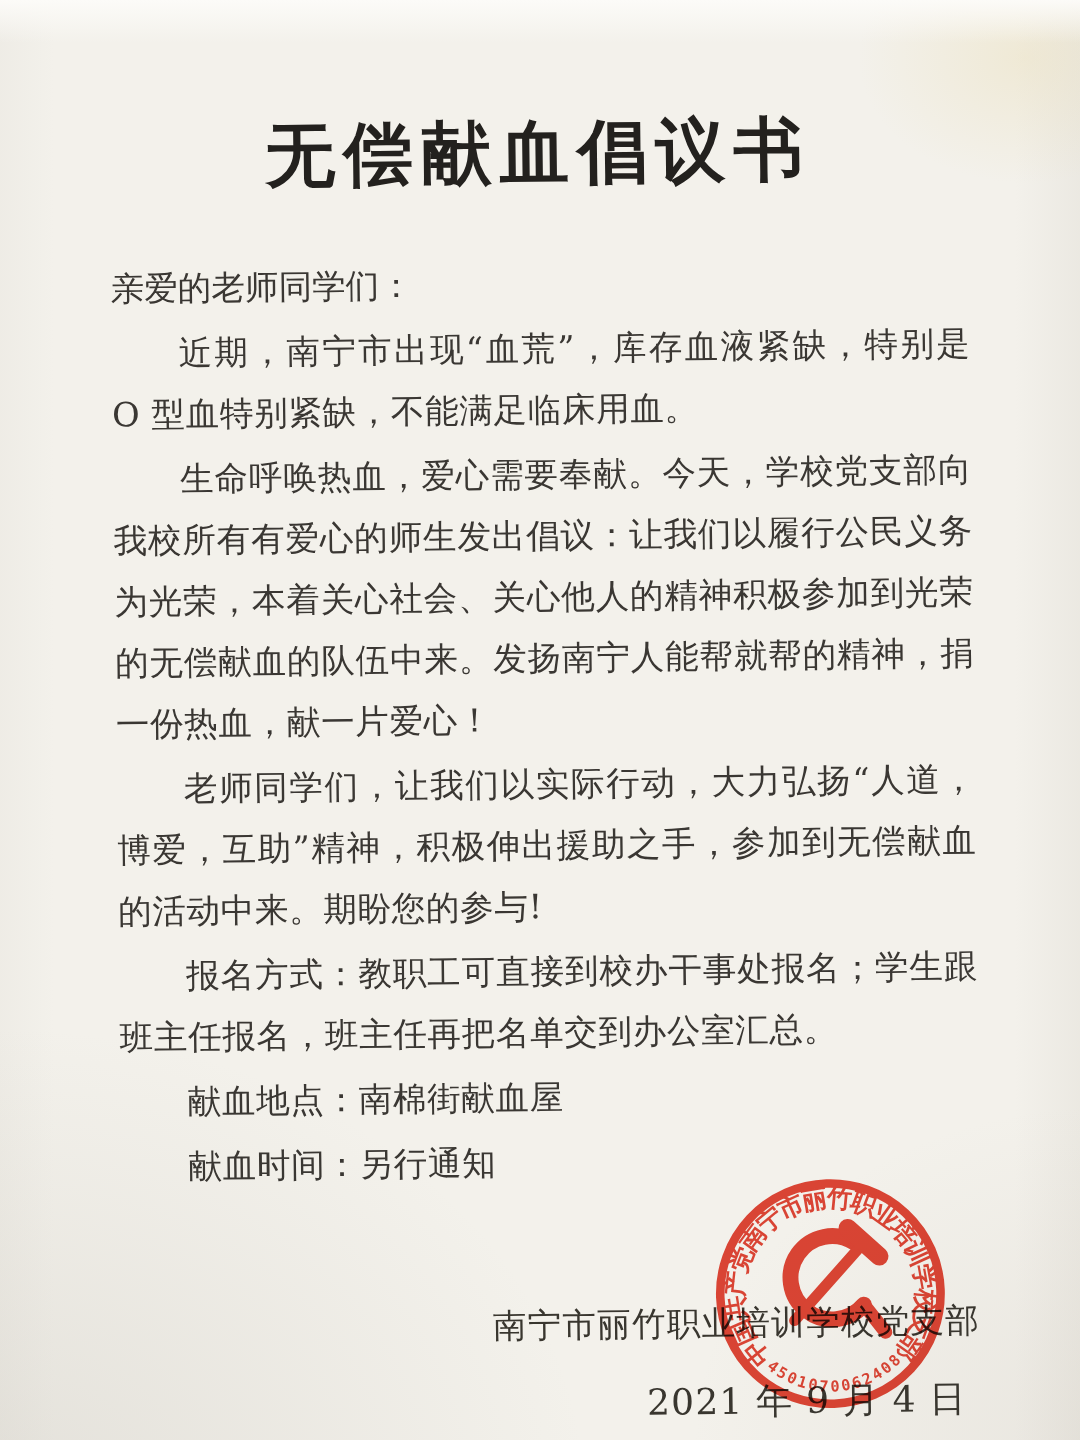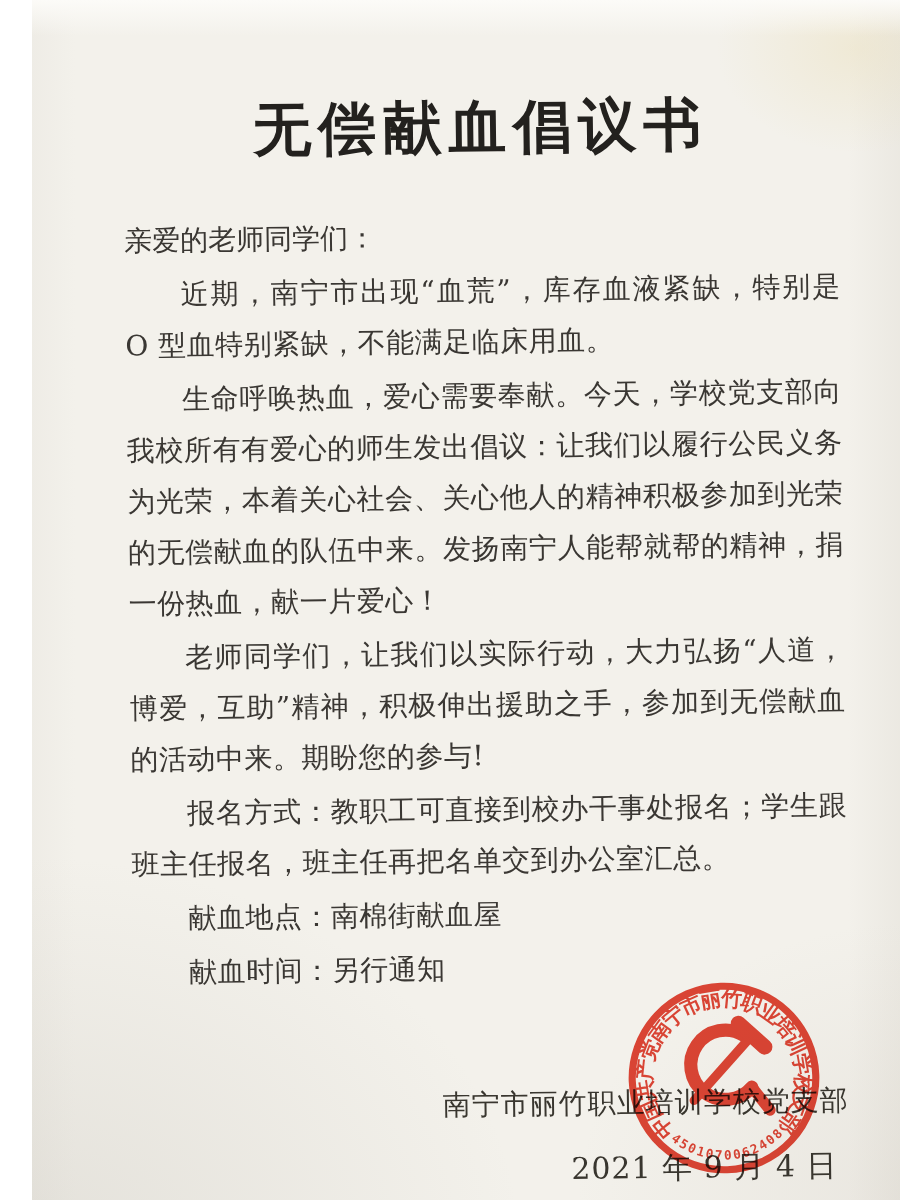--- a/index.html
+++ b/index.html
@@ -10,21 +10,20 @@
   .photo{
     position:absolute;inset:0;
     background:
       linear-gradient(180deg, #fcfbf8 0%, rgba(255,255,255,0) 3%),
       radial-gradient(200px 150px at 95% 4%, rgba(233,220,178,0.38), rgba(233,220,178,0) 70%),
       radial-gradient(700px 560px at 0% 104%, rgba(188,184,175,0.28), rgba(188,184,175,0) 70%),
       radial-gradient(500px 400px at 103% 100%, rgba(196,190,180,0.22), rgba(196,190,180,0) 70%),
       linear-gradient(270deg, rgba(205,200,190,0.20), rgba(205,200,190,0) 6%),
       linear-gradient(90deg, rgba(210,206,198,0.14), rgba(210,206,198,0) 5%),
       #f3f1eb;
-    margin-left: 32px;
   }
   .doc{
     position:absolute;left:95px;top:0;width:716px;
     color:#35322e;
     transform:rotate(-0.7deg);
     transform-origin:50% 40%;
   }
   .title{
     margin:90px 0 0 0;
     font-size:58px;font-weight:bold;color:#23211e;

